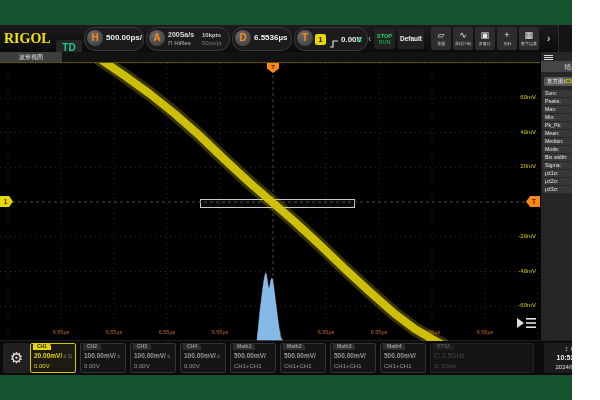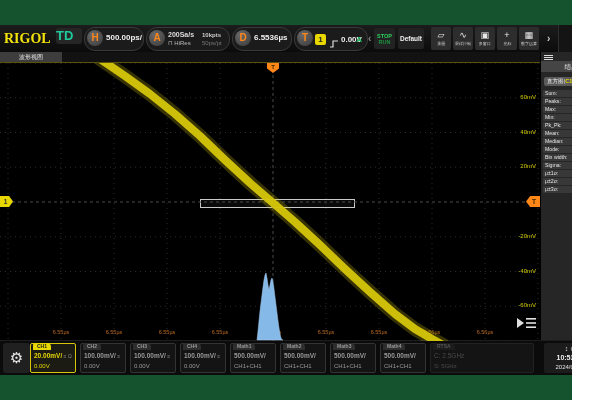--- a/index.html
+++ b/index.html
@@ -5,22 +5,22 @@
   html,body{margin:0;padding:0;background:#fff;}
   .page{position:relative;width:572px;height:400px;background:#14532d;overflow:hidden;
         font-family:"Liberation Sans", sans-serif; -webkit-font-smoothing:antialiased;}
   .scope{position:absolute;left:0;top:25px;width:600px;height:350px;background:#050505;overflow:hidden;}
 
   
   .topbar{position:absolute;left:0;top:0;width:600px;height:27px;
           background:linear-gradient(#1c1c1c,#0b0b0b);border-bottom:1px solid #000;}
   .logo{position:absolute;left:4px;top:6px;font-size:14px;font-weight:bold;color:#f2e20a;
         letter-spacing:0px;font-family:"Liberation Serif",serif;}
-  .tdpill{position:absolute;left:56px;top:3px;width:26px;height:16px;background:#262626;border-radius:3px;
-          color:#1ec99a;font-size:13px;font-weight:bold;line-height:16px;}
+  .tdpill{position:absolute;left:56px;top:15px;width:26px;height:16px;background:#262626;border-radius:3px;
+          color:#1ec99a;font-size:10px;font-weight:bold;text-align:center;line-height:16px;}
   .pill{position:absolute;top:2px;height:22px;background:#1b1b1b;border:1px solid #3a3a3a;border-radius:11px;}
   .knob{position:absolute;left:2px;top:2px;width:16px;height:16px;border-radius:50%;
         background:radial-gradient(circle at 35% 30%,#6a6a6a,#383838);
         color:#ff8718;font-size:10px;font-weight:bold;text-align:center;line-height:16px;}
   .pill .val{position:absolute;left:21px;top:5px;font-size:8px;font-weight:bold;color:#eee;white-space:nowrap;}
   .acol{position:absolute;top:3px;display:flex;flex-direction:column;line-height:8px;white-space:nowrap;}
   .acol .t1{font-size:7px;color:#ddd;font-weight:bold;}
   .acol .t2{font-size:6px;color:#bbb;}
   .acol2 .t1{font-size:6px;color:#ccc;}
   .acol2 .t2{font-size:6px;color:#777;}

